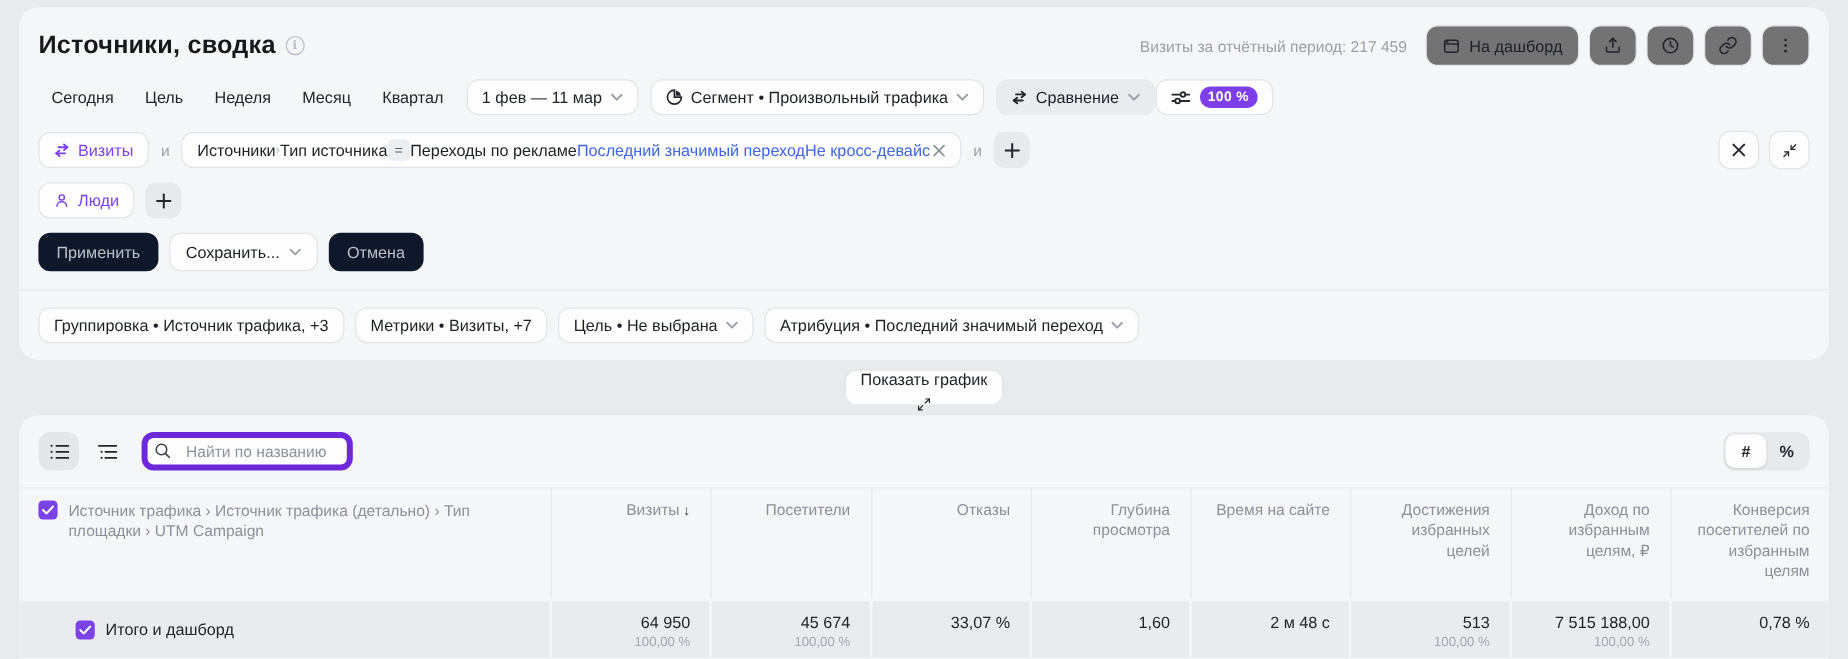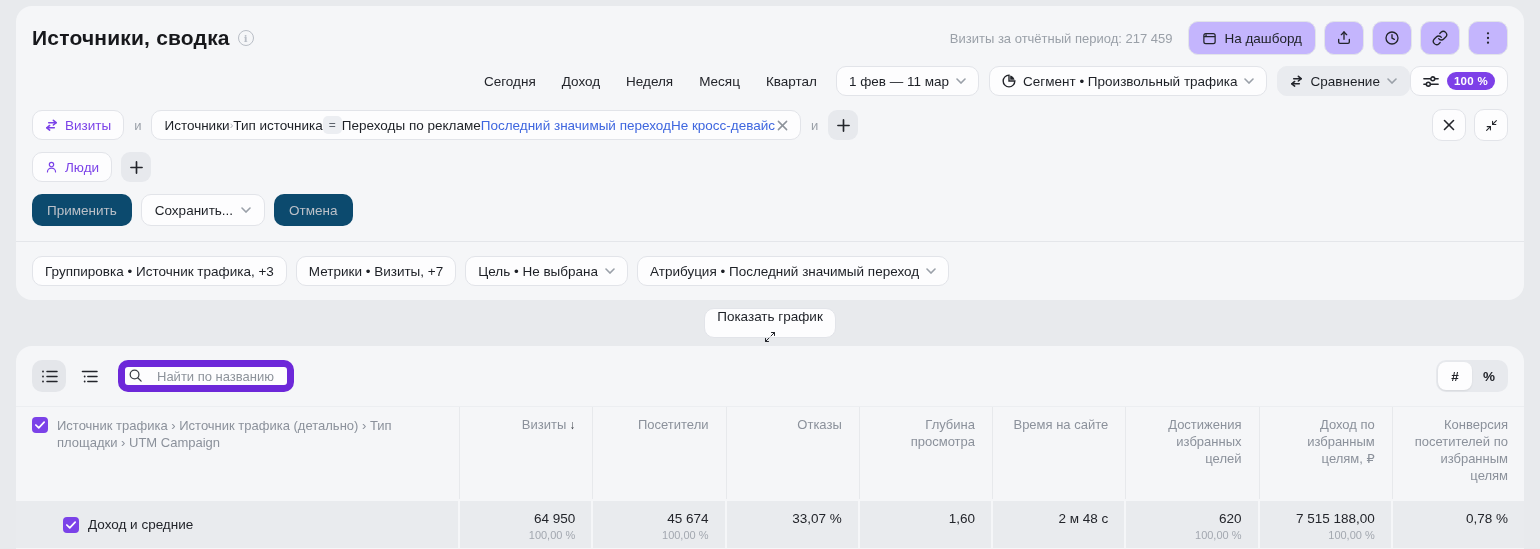--- a/index.html
+++ b/index.html
@@ -16,28 +16,28 @@
 
   
   .title-row { display:flex; align-items:center; justify-content:space-between; height:36px; }
   .title-left { display:flex; align-items:center; gap:8px; }
   h1 { font-size:21px; margin:0; font-weight:bold; color:#17181c; letter-spacing:.2px; }
   .info-icon { width:16px; height:16px; border:1.4px solid #b9bec6; border-radius:50%;
     color:#b9bec6; font-size:10px; font-weight:bold; display:flex; align-items:center; justify-content:center; font-family:"DejaVu Serif",serif; }
   .title-right { display:flex; align-items:center; gap:8px; }
   .visits-summary { font-size:13px; color:#9aa0a8; margin-right:8px; white-space:nowrap; }
   .btn { display:inline-flex; align-items:center; gap:7px; height:34px; padding:0 13px;
-    background:#c4b5fd; border:1px solid #e2e4e9; border-radius:10px; font-size:13.5px;
+    background:#737373; border:1px solid #e2e4e9; border-radius:10px; font-size:13.5px;
     color:#1d2026; cursor:pointer; white-space:nowrap; }
   .icon-btn { width:40px; justify-content:center; padding:0; }
   svg { display:block; }
 
   
   .row { display:flex; align-items:center; }
-  .period-row { margin-top:10px; justify-content:flex-end; }
+  .period-row { margin-top:10px; justify-content:flex-start; }
   .period-left { display:flex; align-items:center; gap:4px; }
   .preset { padding:6px 11px; font-size:13.5px; color:#23252b; border-radius:9px; cursor:pointer; }
   .pill { display:inline-flex; align-items:center; gap:7px; height:30px; padding:0 12px;
     background:#fdfdfe; border:1px solid #e2e4e9; border-radius:10px; font-size:13.5px;
     color:#1d2026; cursor:pointer; white-space:nowrap; }
   .pill.grey { background:#e9ebef; border-color:#e9ebef; }
   .sampling-pill { gap:8px; }
   .badge-purple { background:#7d40e8; color:#fff; font-size:11.5px; font-weight:bold;
     border-radius:9px; padding:3px 7px; letter-spacing:.3px; }
 
@@ -54,40 +54,40 @@
   .plus-btn { width:30px; height:30px; border-radius:9px; background:#e7e9ed; border:none;
     display:flex; align-items:center; justify-content:center; cursor:pointer; }
   .sq-btn { width:34px; height:32px; border-radius:10px; background:#fdfdfe; border:1px solid #e2e4e9;
     display:flex; align-items:center; justify-content:center; cursor:pointer; }
   .filter-right { display:flex; gap:8px; }
   .people-row { margin-top:11px; gap:9px; }
 
   
   .actions-row { margin-top:12px; gap:9px; }
   .btn-disabled { height:32px; padding:0 15px; border-radius:10px; border:none;
-    background:#0c4a6e; color:#bbc0c8; font-size:13.5px; }
+    background:#0f172a; color:#bbc0c8; font-size:13.5px; }
   .btn-save { height:32px; padding:0 13px; border-radius:10px; background:#fdfdfe;
     border:1px solid #e2e4e9; color:#1d2026; font-size:13.5px; display:inline-flex; align-items:center; gap:8px; cursor:pointer; }
 
   .divider { border-top:1px solid #e4e6ea; margin:15px -16px 14px; }
   .settings-row { gap:9px; }
 
   
   .chart-zone { height:46px; display:flex; align-items:center; justify-content:center; }
   .chart-btn { height:30px;flex-direction:column; }
 
   
   .table-panel { padding:14px 0 0; overflow:hidden; min-height:225px; }
   .table-toolbar { display:flex; align-items:center; justify-content:space-between; padding:0 16px 14px; }
   .toolbar-left { display:flex; align-items:center; gap:6px; }
   .view-btn { width:34px; height:32px; border-radius:10px; display:flex; align-items:center; justify-content:center;
     background:transparent; border:1px solid transparent; cursor:pointer; }
   .view-btn.active { background:#e4e6ea; }
   .search-box { position:relative; margin-left:6px; }
-  .search-box input { height:32px; width:176px; border:7px solid #6d28d9; border-radius:10px;
+  .search-box input { height:32px; width:176px; border:5px solid #6d28d9; border-radius:10px;
     background:#fdfdfe; padding:0 10px 0 32px; font-size:13px; color:#1d2026;
     font-family:"Liberation Sans","DejaVu Sans",sans-serif; outline:none; }
   .search-box input::placeholder { color:#8d939b; }
   .search-icon { position:absolute; left:10px; top:8px; }
   .units-toggle { background:#e7e9ed; border-radius:10px; padding:2px; display:flex; }
   .unit-seg { width:34px; height:28px; border-radius:8px; display:flex; align-items:center; justify-content:center;
     font-size:13.5px; font-weight:bold; color:#23252b; cursor:pointer; }
   .unit-seg.active { background:#fdfdfe; box-shadow:0 1px 2px rgba(0,0,0,.08); }
 
   
@@ -167,21 +167,21 @@
                 <circle cx="12" cy="19" r="1.7"></circle>
               </svg>
           </span>
         </button>
       </div>
     </div>
 
     <div class="row period-row">
       <div class="period-left">
         <span class="preset">Сегодня</span>
-        <span class="preset">Доход</span>
+        <span class="preset">Цель</span>
         <span class="preset">Неделя</span>
         <span class="preset">Месяц</span>
         <span class="preset">Квартал</span>
         <button class="pill" style="margin-left:4px;">
           <span>1 фев — 11 мар</span>
           <span>
             <svg width="10" height="6" viewBox="0 0 10 6" fill="none" stroke="#9aa0a8" stroke-width="1.6" stroke-linecap="round">
                 <polyline points="1 1 5 5 9 1"></polyline>
               </svg>
           </span>
@@ -421,41 +421,41 @@
     </div>
 
     <div class="t-row data-row">
       <div class="cell dim">
         <span class="chev-slot"></span>
         <span class="checkbox cb-purple">
           <svg width="10" height="8" viewBox="0 0 12 9" fill="none" stroke="#fff" stroke-width="2" stroke-linecap="round" stroke-linejoin="round">
               <polyline points="1 4.5 4.5 8 11 1"></polyline>
             </svg>
         </span>
-        <span class="row-label">Доход и средние</span>
+        <span class="row-label">Итого и дашборд</span>
       </div>
       <div class="cell">
           <span class="main">64 950</span>
           <span class="sub">100,00 %</span>
         </div>
       <div class="cell">
           <span class="main">45 674</span>
           <span class="sub">100,00 %</span>
         </div>
       <div class="cell">
           <span class="main">33,07 %</span>
         </div>
       <div class="cell">
           <span class="main">1,60</span>
         </div>
       <div class="cell">
           <span class="main">2 м 48 с</span>
         </div>
       <div class="cell">
-          <span class="main">620</span>
+          <span class="main">513</span>
           <span class="sub">100,00 %</span>
         </div>
       <div class="cell">
           <span class="main">7 515 188,00</span>
           <span class="sub">100,00 %</span>
         </div>
       <div class="cell">
           <span class="main">0,78 %</span>
         </div>
     </div>

